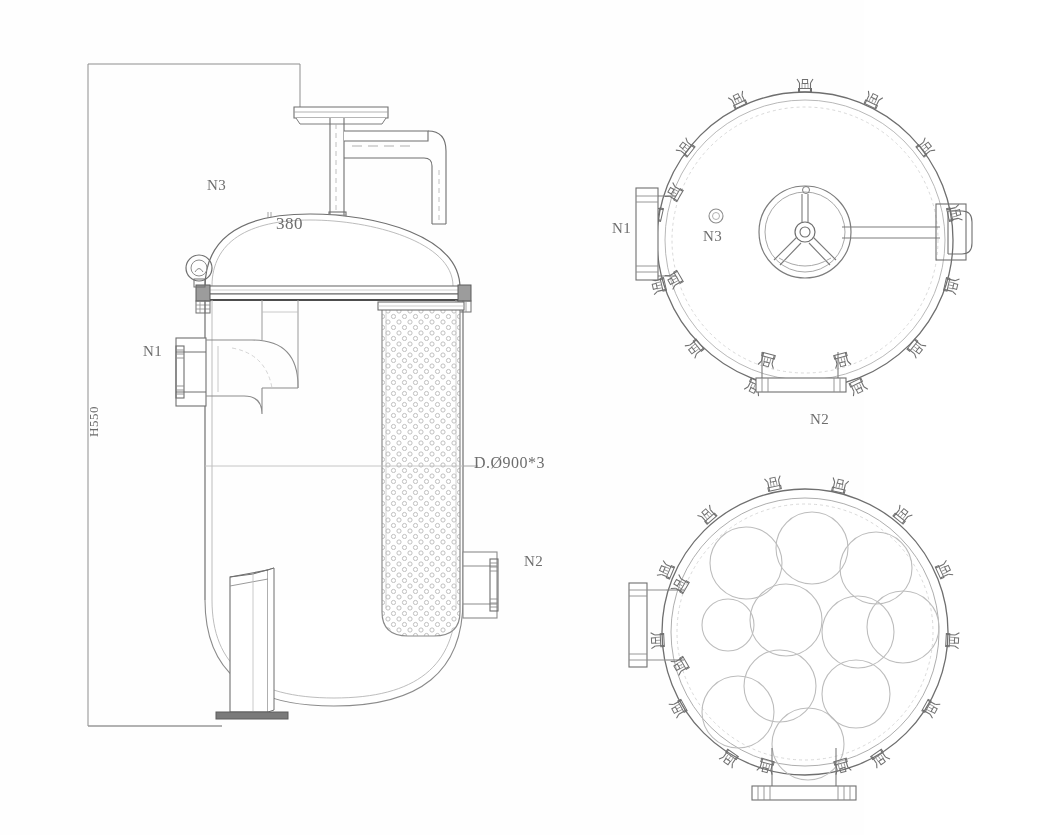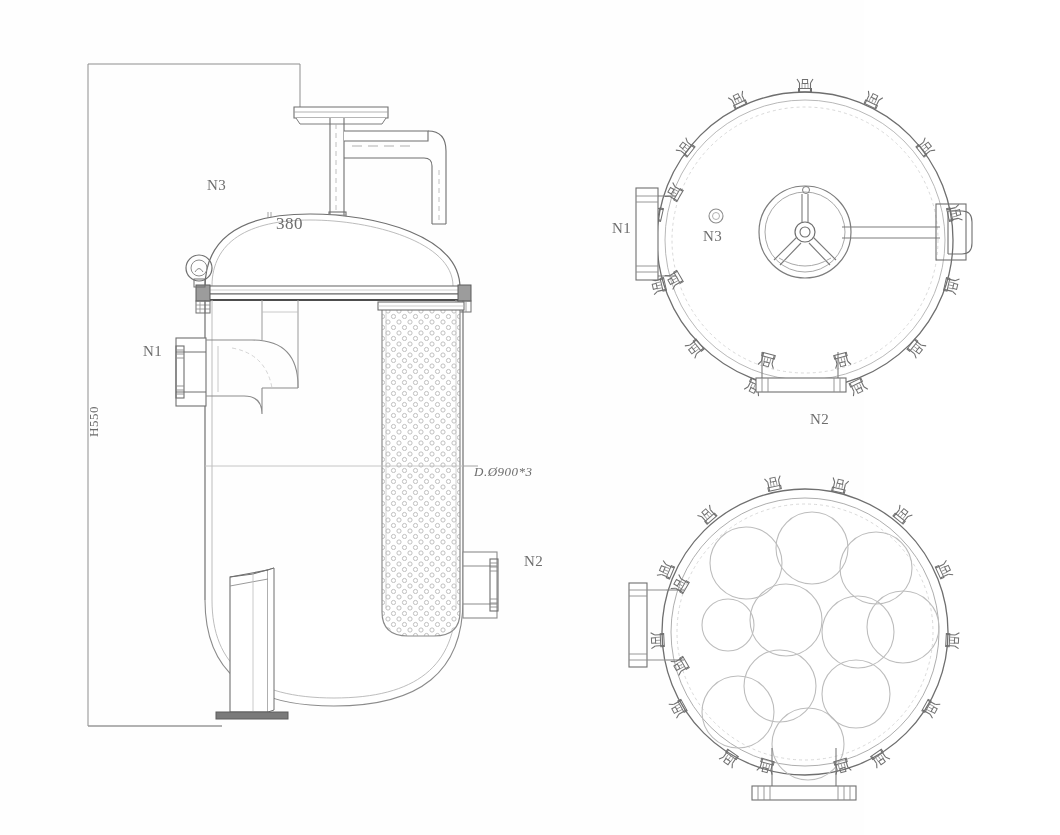--- a/index.html
+++ b/index.html
@@ -375,21 +375,21 @@
 </svg>
 
 <div class="lbl" style="left:207px;top:177px;">N3</div>
 
 <div class="lbl" style="left:276px;top:214px;font-size:17px;">380</div>
 
 <div class="lbl" style="left:143px;top:343px;">N1</div>
 
 <div class="lbl" style="left:524px;top:553px;">N2</div>
 
-<div class="lbl" style="left:474px;top:464px;font-size:13px;font-style:italic;">D.Ø900*3</div>
+<div class="lbl" style="left:474px;top:454px;font-size:16px;">D.Ø900*3</div>
 
 <div class="lbl rot" style="left:86px;top:437px;font-size:13px;">H550</div>
 
 <div class="lbl" style="left:612px;top:220px;">N1</div>
 
 <div class="lbl" style="left:703px;top:228px;">N3</div>
 
 <div class="lbl" style="left:810px;top:411px;">N2</div>
 
 </div>

